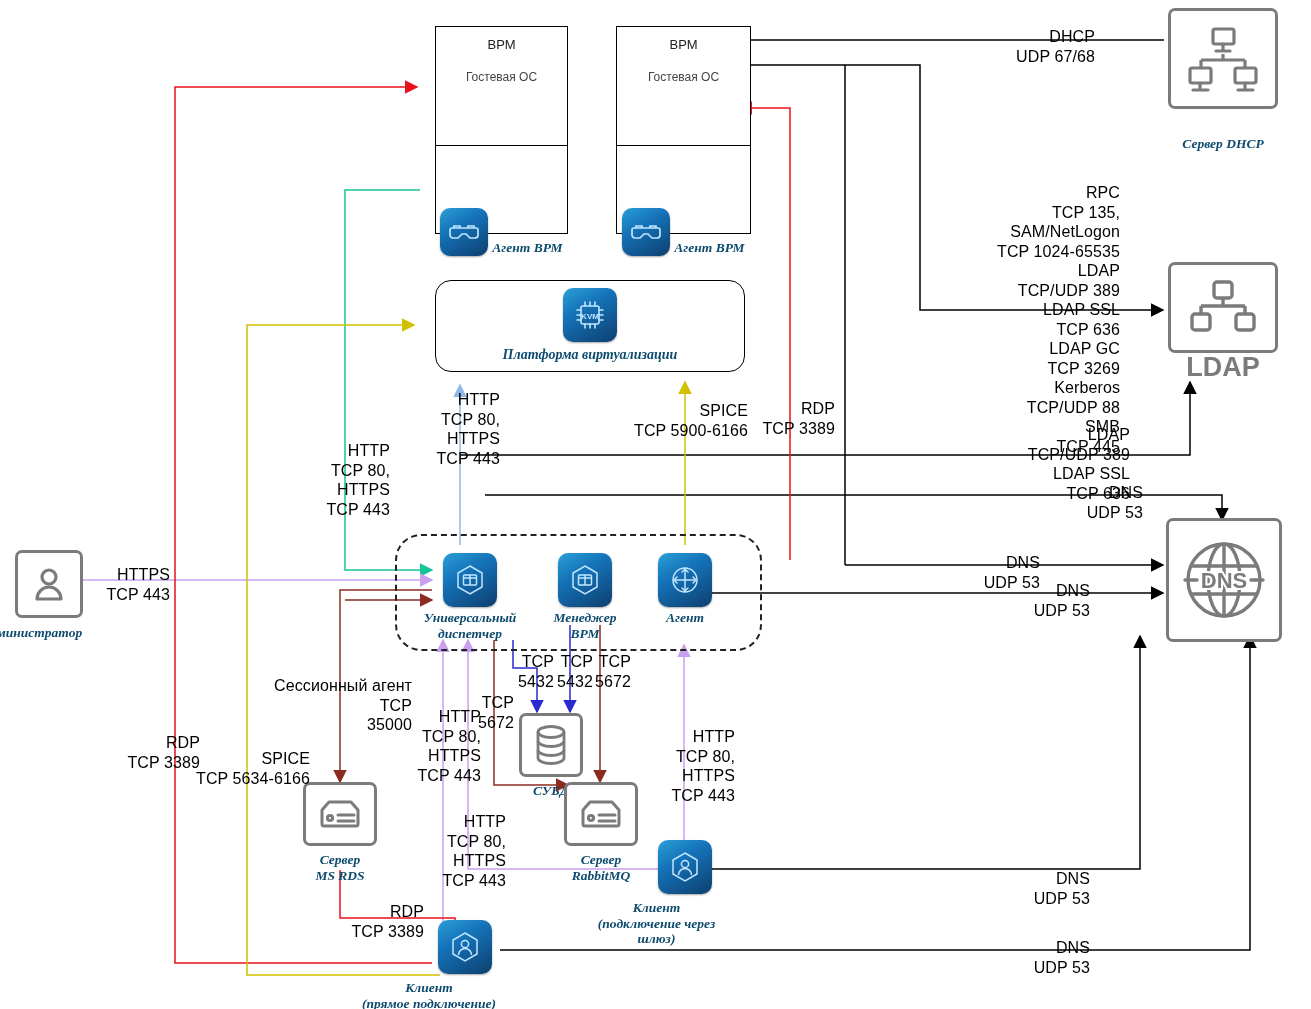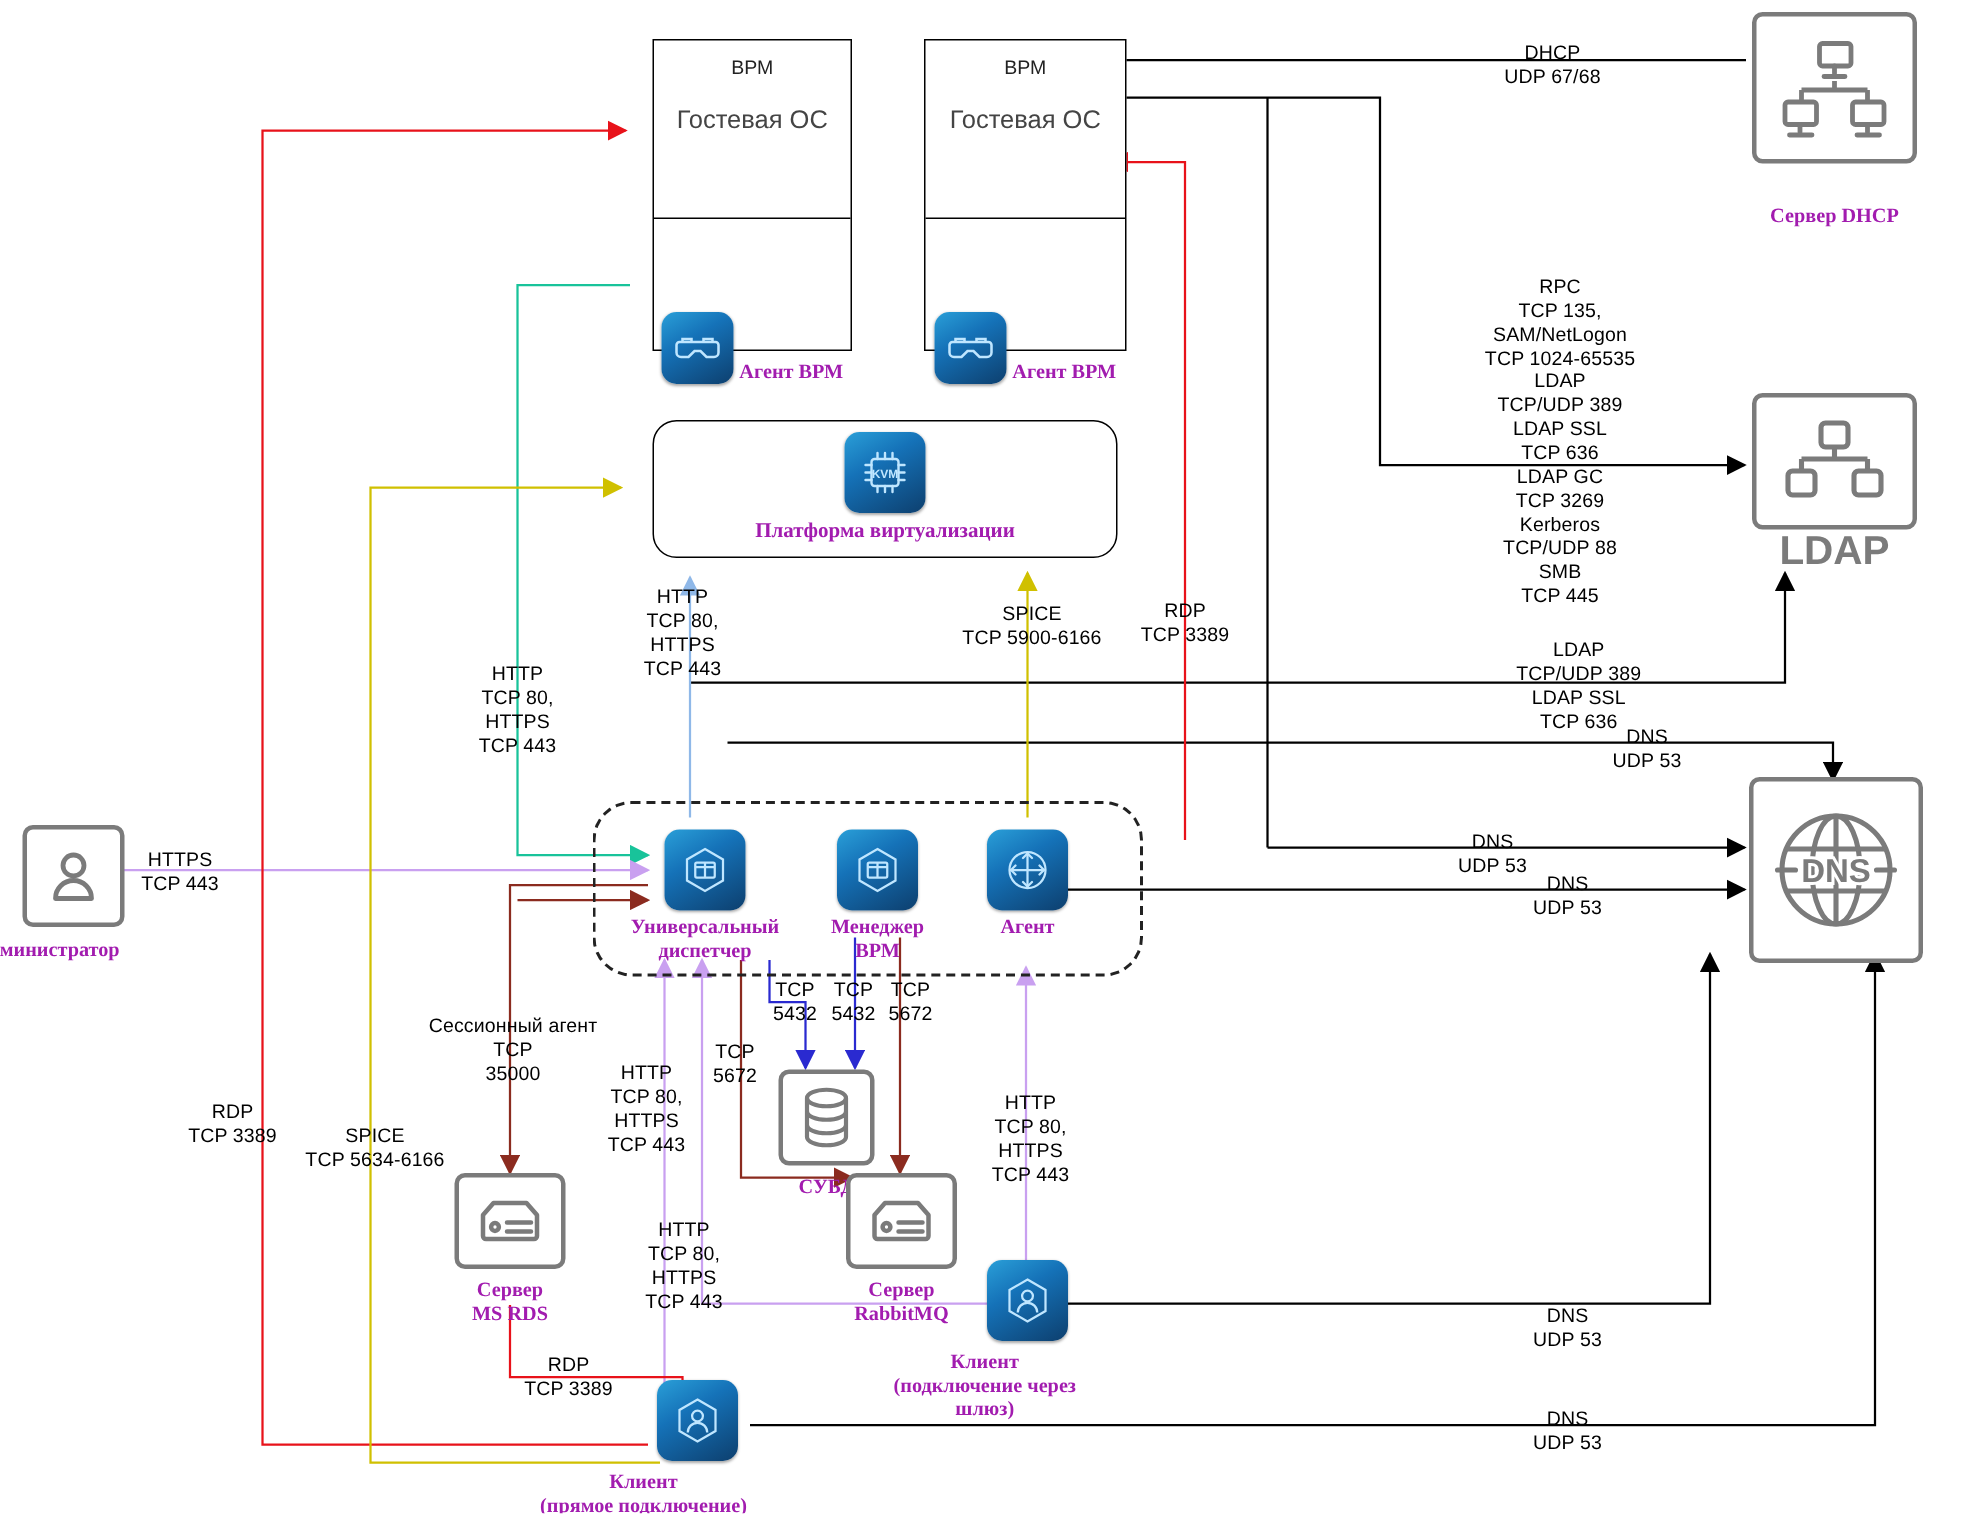--- a/index.html
+++ b/index.html
@@ -3,31 +3,31 @@
 <meta charset="utf-8">
 <style>
   html,body{margin:0;padding:0;background:#fff;}
   body{font-family:"Liberation Sans",sans-serif;}
   #stage{position:relative;width:1311px;height:1009px;background:#fff;overflow:hidden;}
   svg#wires{position:absolute;left:0;top:0;width:1311px;height:1009px;}
   .node{position:absolute;box-sizing:border-box;margin-left:16px;}
   .vmbox{border:1.6px solid #000;background:#fff;}
   .vmtop{height:108px;border-bottom:1.6px solid #000;display:flex;flex-direction:column;align-items:center;justify-content:flex-start;padding-top:10px;}
   .vmtitle{font-size:13px;color:#222;}
-  .vmos{font-size:17px;color:#444;margin-top:18px;}
+  .vmos{font-size:12px;color:#444;margin-top:18px;}
   .vmbot{height:110px;display:flex;flex-direction:row;align-items:flex-end;justify-content:center;gap:4px;}
   .appicon{border-radius:10px;background:linear-gradient(150deg,#2a9fd8 0%,#1572b8 38%,#0d3f6e 100%);display:flex;align-items:center;justify-content:center;box-shadow:0 1px 2px rgba(0,0,0,.35);}
   .appicon svg{display:block;}
-  .bold-lbl{font-family:"Liberation Serif",serif;font-weight:bold;font-size:13.5px;color:#a21caf;text-align:center;line-height:1.15;}
+  .bold-lbl{font-family:"Liberation Serif",serif;font-weight:bold;font-size:13.5px;color:#0c4a6e;text-align:center;line-height:1.15;font-style:italic;}
   .platform{border:1.6px solid #000;background:#fff;display:flex;flex-direction:column;align-items:center;justify-content:center;gap:5px;}
   .grayicon{border:3.2px solid #7b7b7b;border-radius:7px;background:#fff;display:flex;align-items:center;justify-content:center;}
   .grayicon svg{display:block;}
   .dashgroup{position:absolute;border:2px dashed #222;border-radius:26px;}
   .centernode{position:absolute;display:flex;flex-direction:column;align-items:center;gap:3px;}
-  .wirelabel{position:absolute;font-size:13px;color:#000;text-align:center;line-height:1.22;white-space:pre;letter-spacing:.1px;}
+  .wirelabel{position:absolute;font-size:16px;color:#000;text-align:right;line-height:1.22;white-space:pre;letter-spacing:.1px;}
   .ldapword{font-family:"Liberation Sans",sans-serif;font-weight:bold;font-size:27px;color:#7b7b7b;letter-spacing:0px;}
 </style>
 </head>
 <body>
 
 <div id="stage">
 
   <svg id="wires">
     <defs>
       <marker id="ah-black" markerWidth="9" markerHeight="9" refX="8" refY="4.5" orient="auto">

